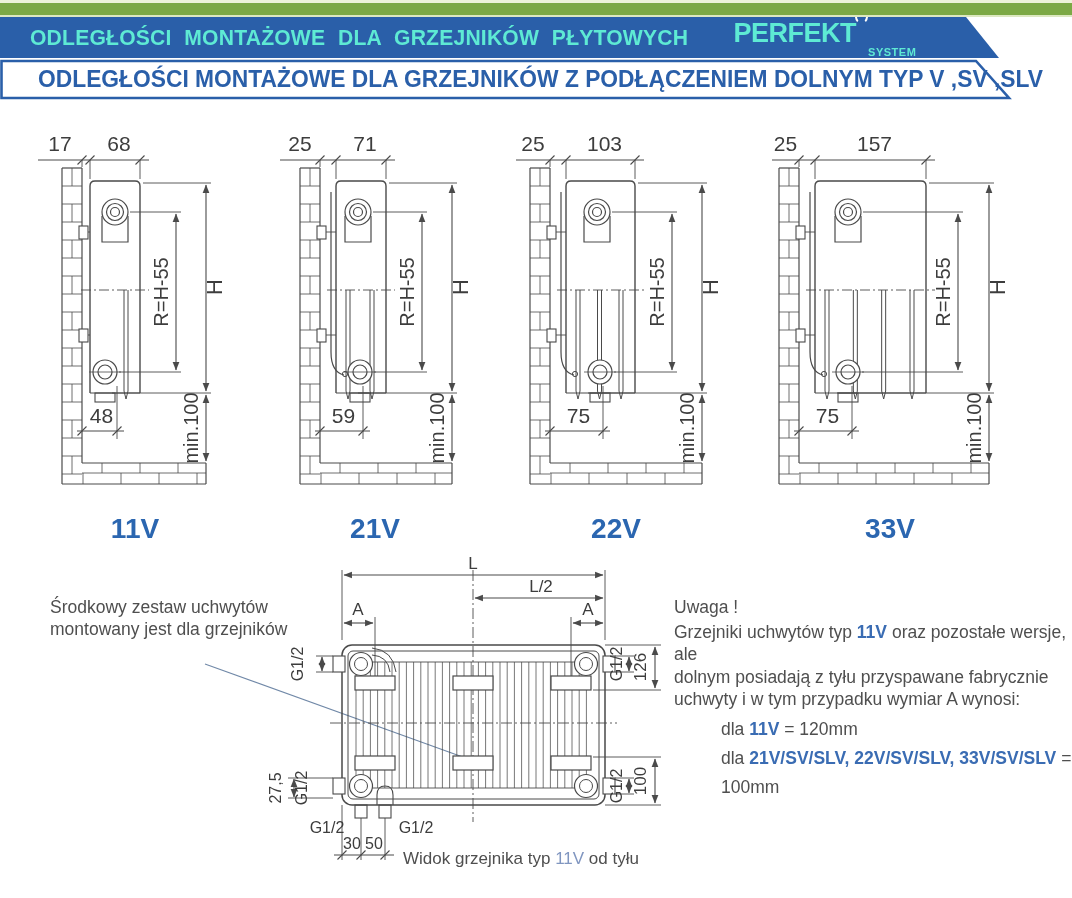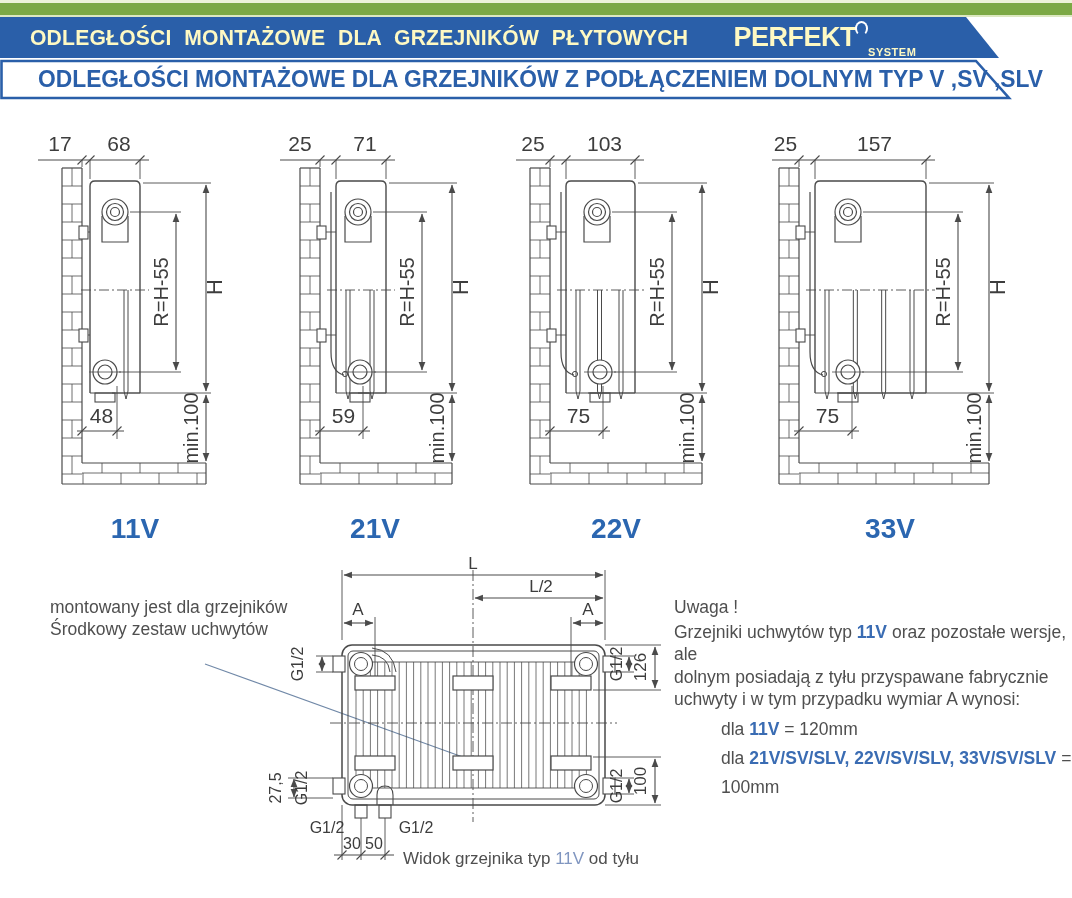--- a/index.html
+++ b/index.html
@@ -4,24 +4,24 @@
 <style>
   html,body{margin:0;padding:0;background:#fff;}
   .page{position:relative;width:1072px;height:898px;background:#fff;overflow:hidden;
         font-family:"Liberation Sans",sans-serif;}
   
   .strip-pale{position:absolute;left:0;top:0;width:1072px;height:3px;background:#edf3d8;}
   .strip-green{position:absolute;left:0;top:3px;width:1072px;height:12px;background:#7ca945;}
   .strip-pale2{position:absolute;left:0;top:15px;width:1072px;height:2px;background:#dce8c0;}
   .banner{position:absolute;left:0;top:17px;width:1072px;height:41px;background:#2a5fa9;
           clip-path:polygon(0 0,966px 0,999px 100%,0 100%);
-          display:flex;align-items:center;color:#fef9c3;}
+          display:flex;align-items:center;color:#5eead4;}
   .banner-title{font-size:22px;font-weight:bold;word-spacing:7px;letter-spacing:.2px;
           margin-left:30px;transform:scaleX(.96);transform-origin:left center;white-space:nowrap;}
-  .logo{display:flex;align-items:center;margin-left:18px;position:relative;}
+  .logo{display:flex;align-items:flex-start;margin-left:18px;position:relative;}
   .logo-main{font-size:27px;font-weight:800;letter-spacing:-.5px;}
   .logo-ring{display:inline-block;width:9px;height:11px;border:2.5px solid #fff;border-radius:50%;
           border-bottom-color:transparent;position:relative;top:-9px;left:-1px;}
   .logo-sub{font-size:11px;font-weight:bold;letter-spacing:.5px;margin-left:-1px;margin-top:28px;}
   .subbar{position:absolute;left:0;top:59px;width:1072px;height:41px;}
   .subbar-text{position:absolute;left:38px;top:59px;height:40px;line-height:40px;
           color:#2a5fa9;font-size:24px;font-weight:bold;white-space:nowrap;
           transform:scaleX(.95);transform-origin:left center;}
   svg text{font-family:"Liberation Sans",sans-serif;}
   .note{position:absolute;color:#4f4f4f;font-size:17.5px;line-height:22.2px;}
@@ -545,22 +545,22 @@
         <line x1="380.5" y1="859.5" x2="389.5" y2="850.5" stroke="#4a4a4a" stroke-width="1.1"></line>
         <text x="0" y="0" fill="#3d3d3d" font-size="16" text-anchor="middle" font-weight="normal" transform="translate(352,849)">30</text>
         <text x="0" y="0" fill="#3d3d3d" font-size="16" text-anchor="middle" font-weight="normal" transform="translate(374,849)">50</text>
         <text x="0" y="0" fill="#3d3d3d" font-size="16" text-anchor="middle" font-weight="normal" transform="translate(327,833)">G1/2</text>
         <text x="0" y="0" fill="#3d3d3d" font-size="16" text-anchor="middle" font-weight="normal" transform="translate(416,833)">G1/2</text>
         <text x="403" y="864" font-size="17" text-anchor="start"><tspan fill="#4f4f4f">Widok grzejnika typ </tspan><tspan fill="#8096c0">11V</tspan><tspan fill="#4f4f4f"> od tyłu</tspan></text>
       </g>
     </svg>
 
   <div class="note" id="note-left" style="left:50px;top:596px;width:280px;">
+      <div>Środkowy zestaw uchwytów</div>
       <div>montowany jest dla grzejników</div>
-      <div>Środkowy zestaw uchwytów</div>
     </div>
 
   <div class="note" id="note-right" style="left:674px;top:596px;width:398px;">
     <div class="note-right-title">Uwaga !</div>
     <div id="note-right-body">
         <div><span>Grzejniki uchwytów typ </span><span class="hl">11V</span><span> oraz pozostałe wersje, ale</span></div>
         <div><span>dolnym posiadają z tyłu przyspawane fabrycznie</span></div>
         <div><span>uchwyty i w tym przypadku wymiar A wynosi:</span></div>
       </div>
     <div id="note-right-rules" class="note-rules">

